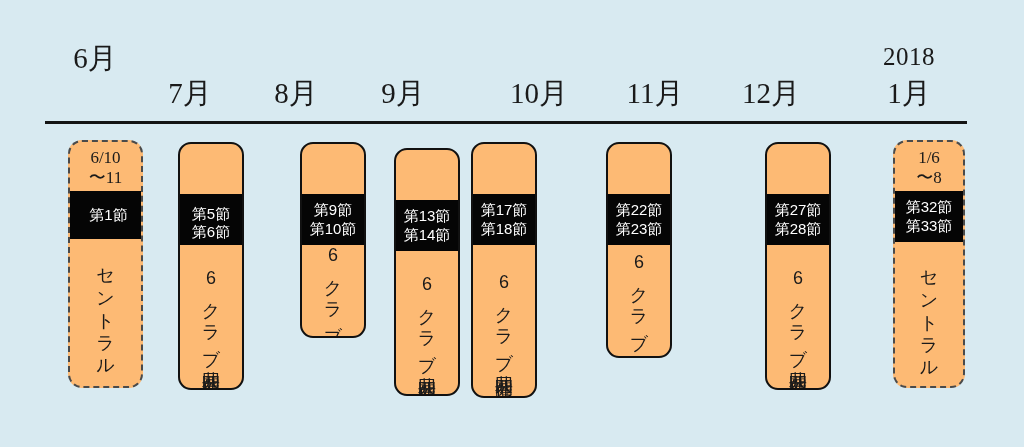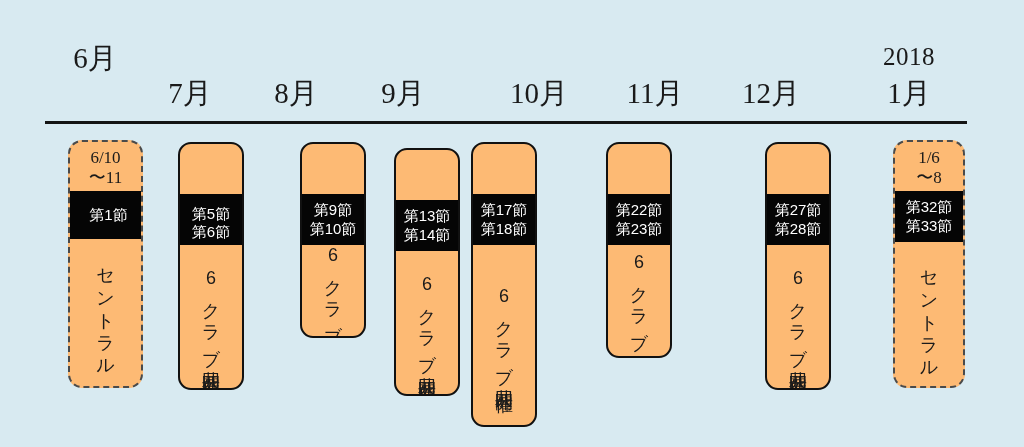--- a/index.html
+++ b/index.html
@@ -193,21 +193,21 @@
       <div class="card solid" style="left: 394px; top: 142px; width: 66px; height: 248px; margin-top: 6px;">
         <div class="card-top empty" style="height: 44px;"></div>
         <div class="card-band" style="height: 45px;">
           <span class="band-line">第13節</span>
           <span class="band-line">第14節</span>
         </div>
         <div class="card-body">
           <span class="vtext">6クラブ共同開催</span>
         </div>
       </div>
-      <div class="card solid" style="left: 471px; top: 142px; width: 66px; height: 285px;">
+      <div class="card solid" style="left: 471px; top: 142px; width: 66px; height: 256px;">
         <div class="card-top empty" style="height: 44px;"></div>
         <div class="card-band" style="height: 45px;">
           <span class="band-line">第17節</span>
           <span class="band-line">第18節</span>
         </div>
         <div class="card-body">
           <span class="vtext">6クラブ共同開催</span>
         </div>
       </div>
       <div class="card solid" style="left: 570px; top: 142px; width: 66px; height: 216px; margin-left: 36px;">

